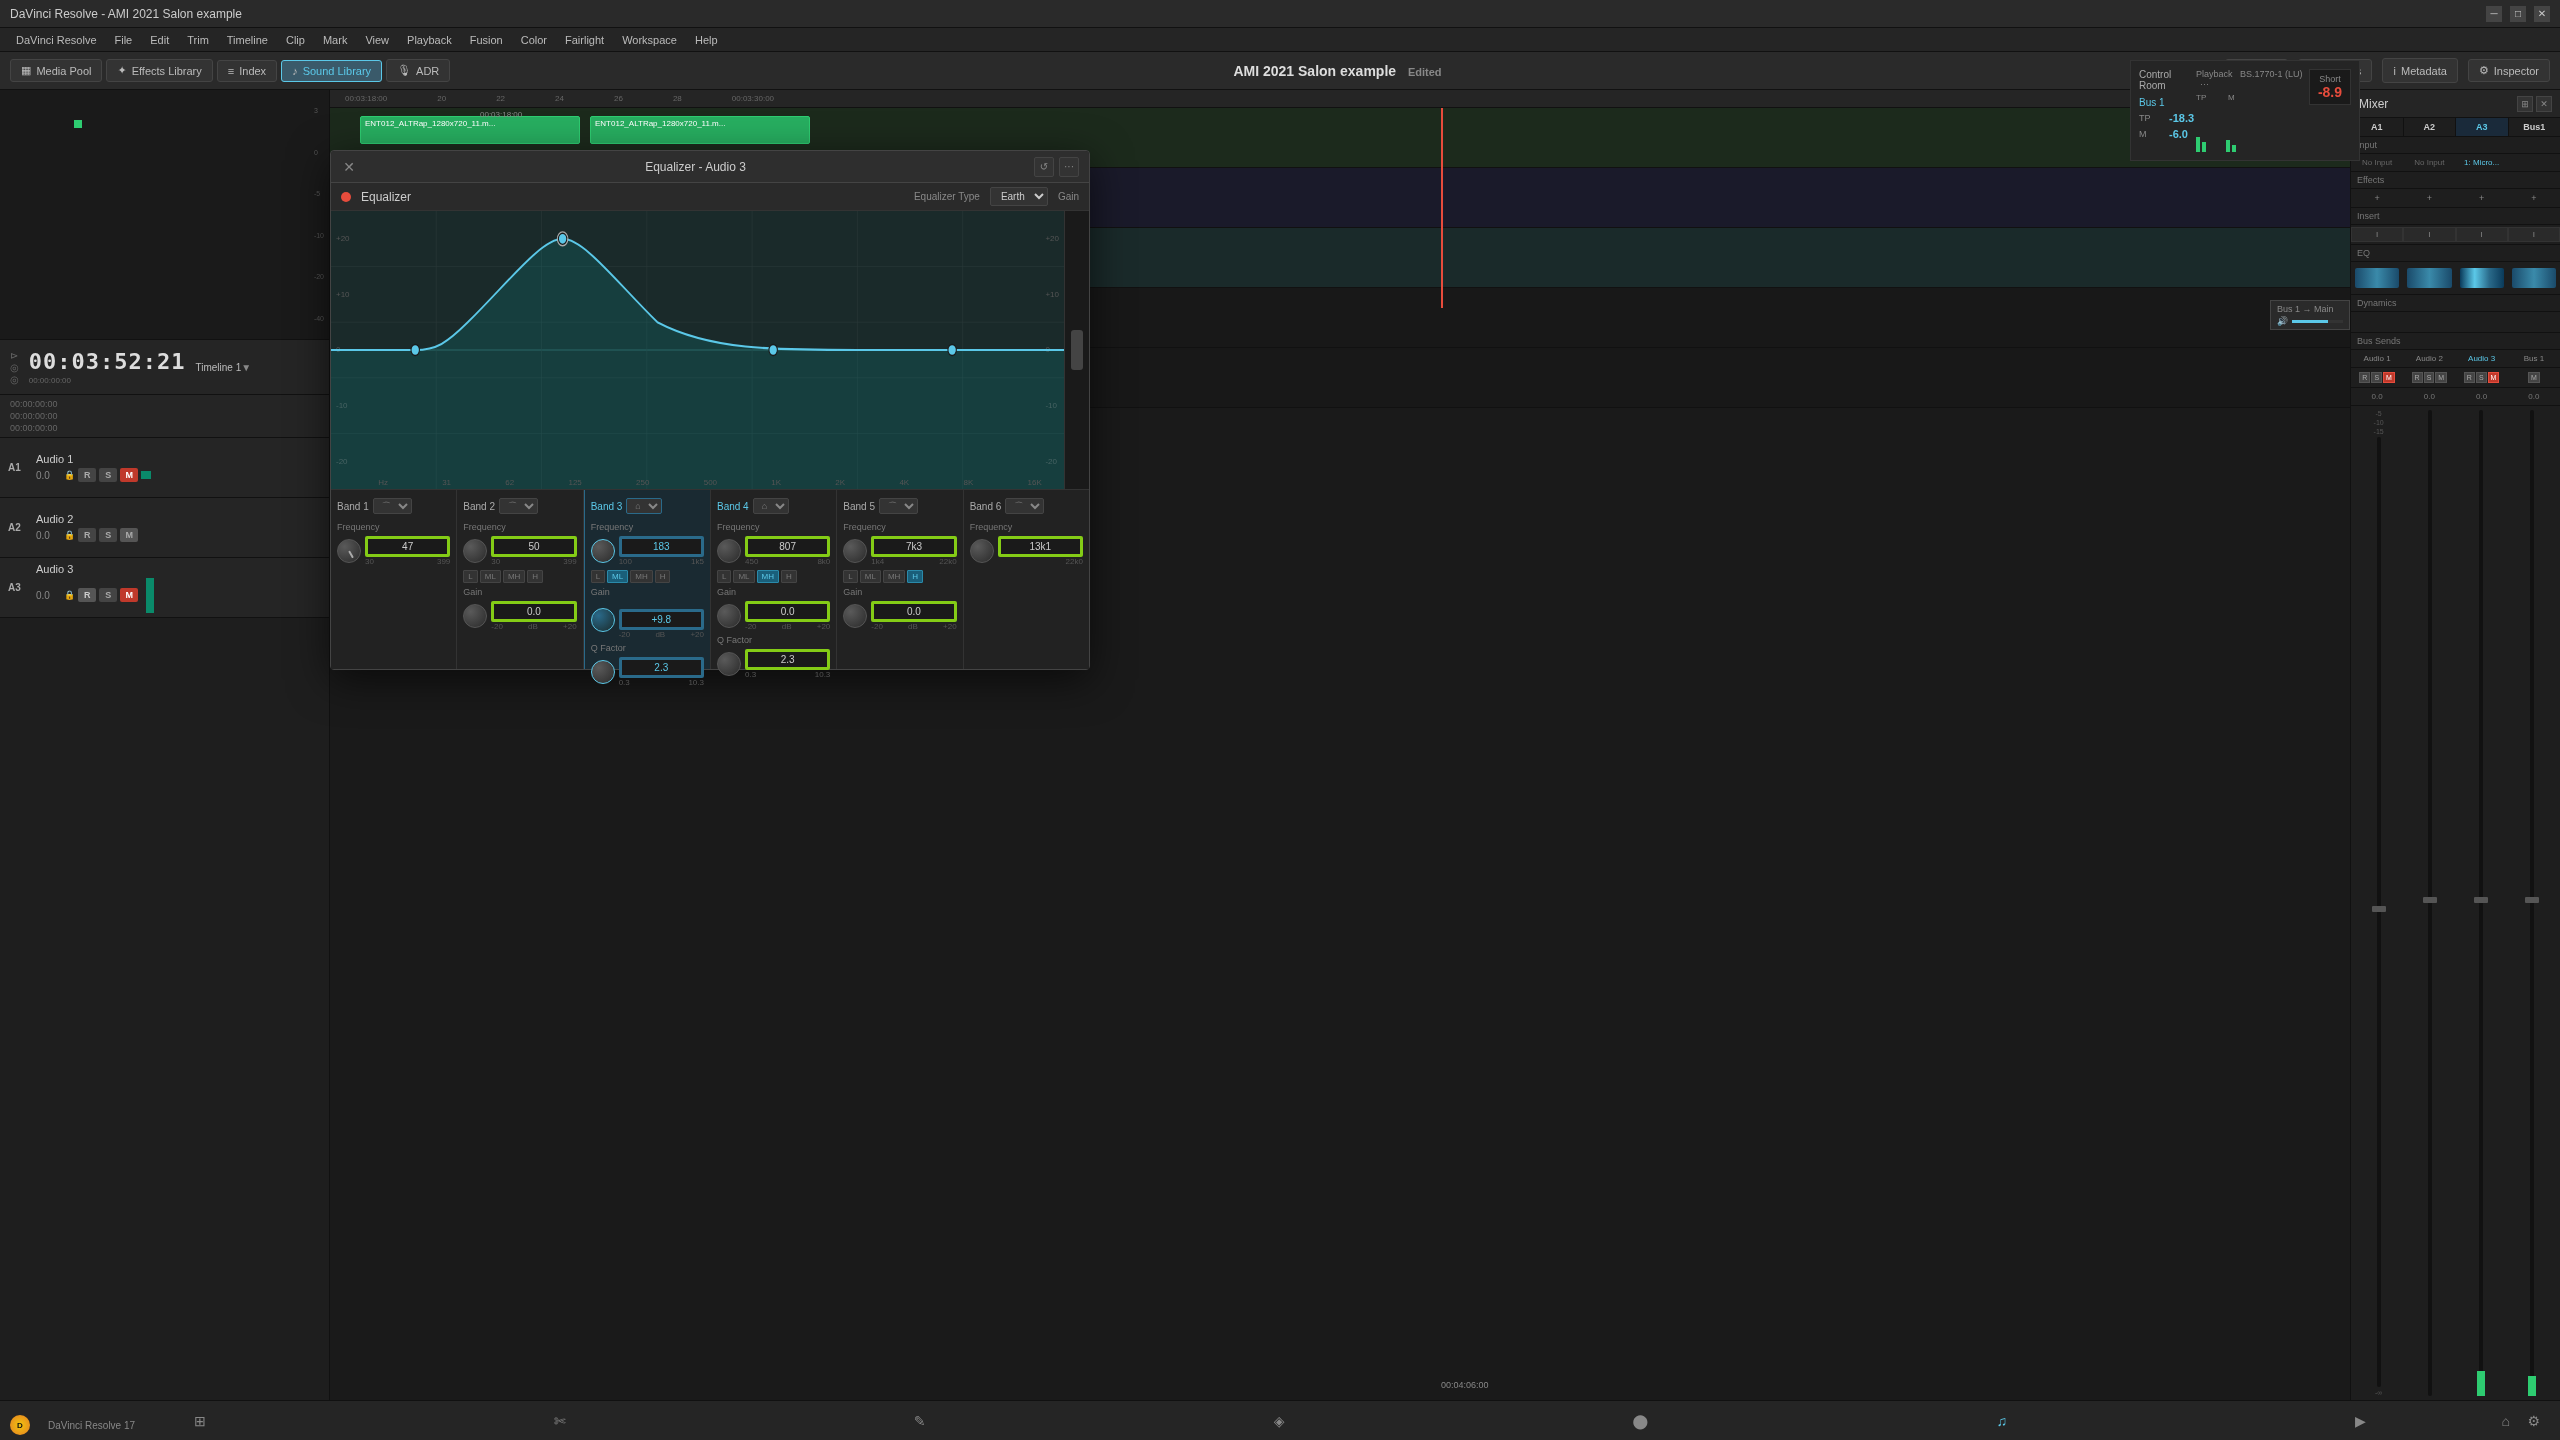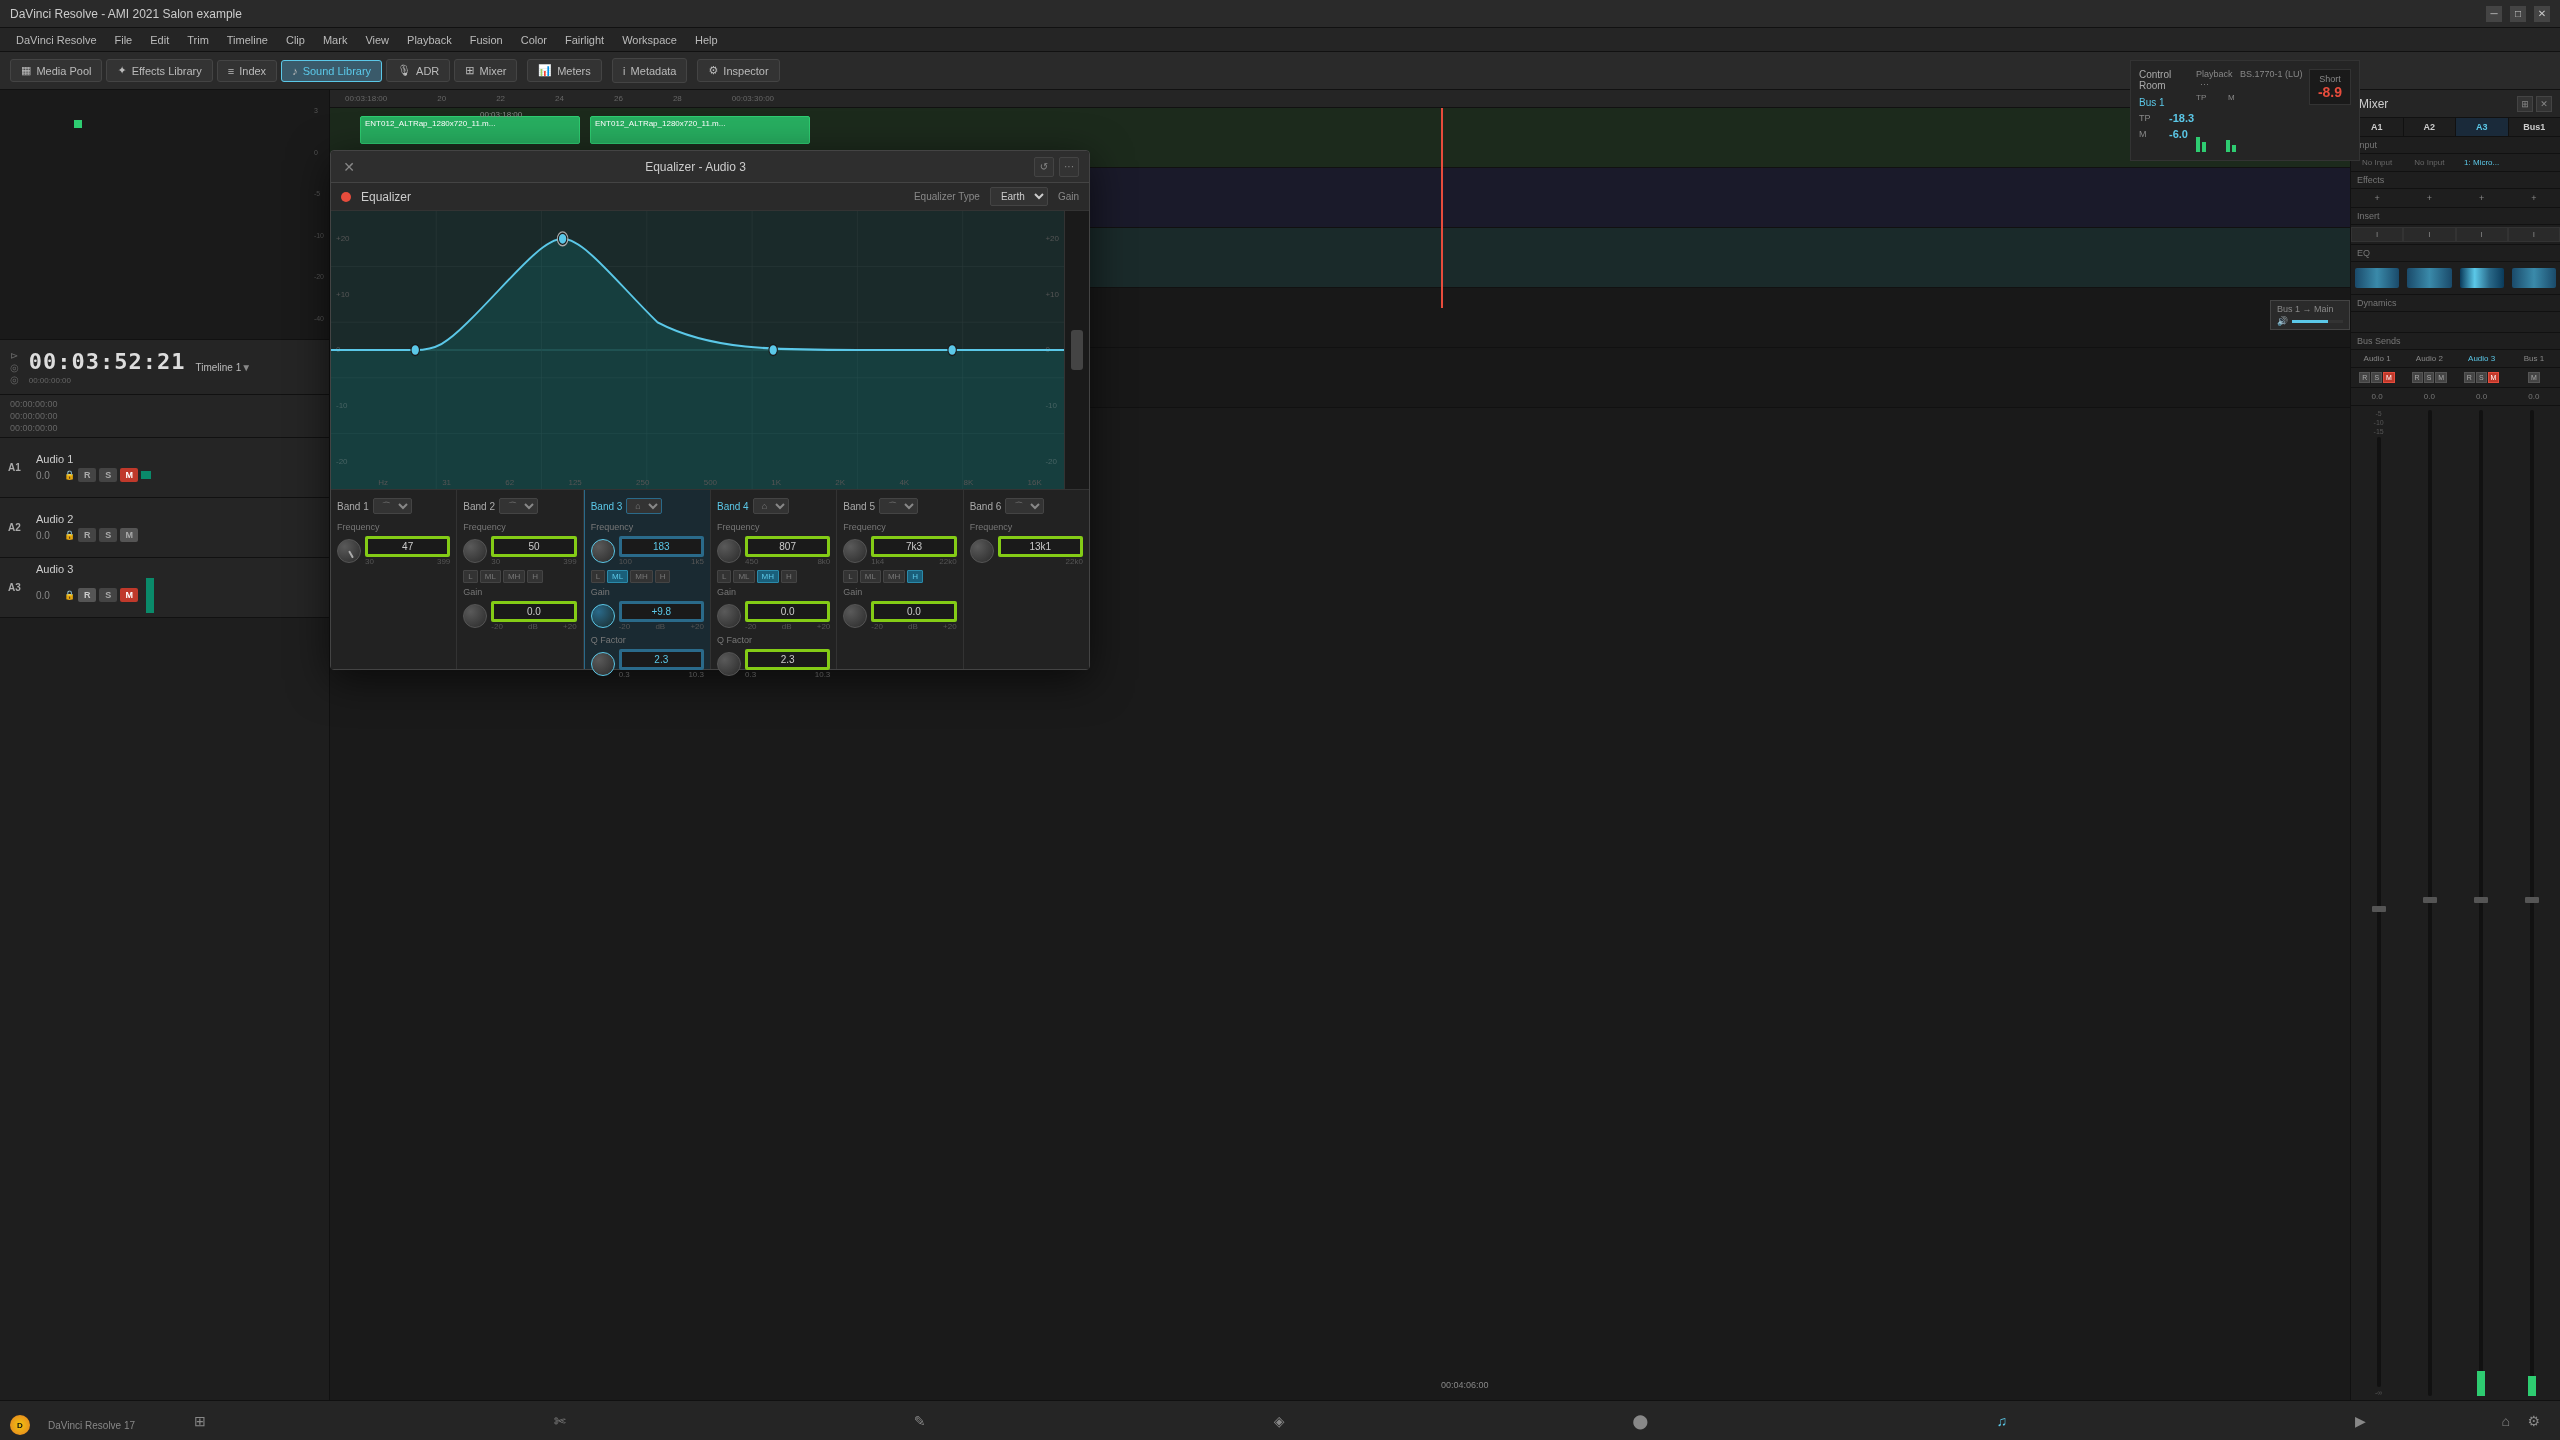--- a/index.html
+++ b/index.html
@@ -661,20 +661,24 @@
     <span>Index</span>
   </button>
   <button class="toolbar-btn" style="background:#3a5a6a; border-color:#5bc8e8;">
     <span>♪</span>
     <span style="color:#5bc8e8;">Sound Library</span>
   </button>
   <button class="toolbar-btn">
     <span>🎙</span>
     <span>ADR</span>
   </button>
+  <div class="toolbar-title">
+    <span>AMI 2021 Salon example</span>
+    <span class="toolbar-edited">Edited</span>
+  </div>
   <div class="toolbar-right">
     <button class="toolbar-right-btn">
       <span>⊞</span>
       <span>Mixer</span>
     </button>
     <button class="toolbar-right-btn">
       <span>📊</span>
       <span>Meters</span>
     </button>
     <button class="toolbar-right-btn">
@@ -1064,21 +1068,21 @@
         <button class="eq-mode-btn">L</button>
         <button class="eq-mode-btn active">ML</button>
         <button class="eq-mode-btn">MH</button>
         <button class="eq-mode-btn">H</button>
       </div>
       <div class="eq-field-label">Gain</div>
       <div style="display:flex; align-items:center; gap:4px;">
         <div class="eq-knob" style="border-color:#5bc8e8; background:radial-gradient(circle at 30% 30%, #2a6a8a, #1a2a2a);">
         </div>
         <div style="flex:1;">
-          <div class="eq-field-value-box" style="border-color:#2a6a8a; color:#5bc8e8;">+9.8</div>
+          <div class="eq-field-value-box" style="border-color:#2a6a8a; color:#5bc8e8;margin-top:8px;">+9.8</div>
           <div class="eq-freq-range">
             <span>-20</span>
             <span>dB</span>
             <span>+20</span>
           </div>
         </div>
       </div>
       <div class="eq-field-label">Q Factor</div>
       <div style="display:flex; align-items:center; gap:4px;">
         <div class="eq-knob" style="border-color:#5bc8e8;"></div>

